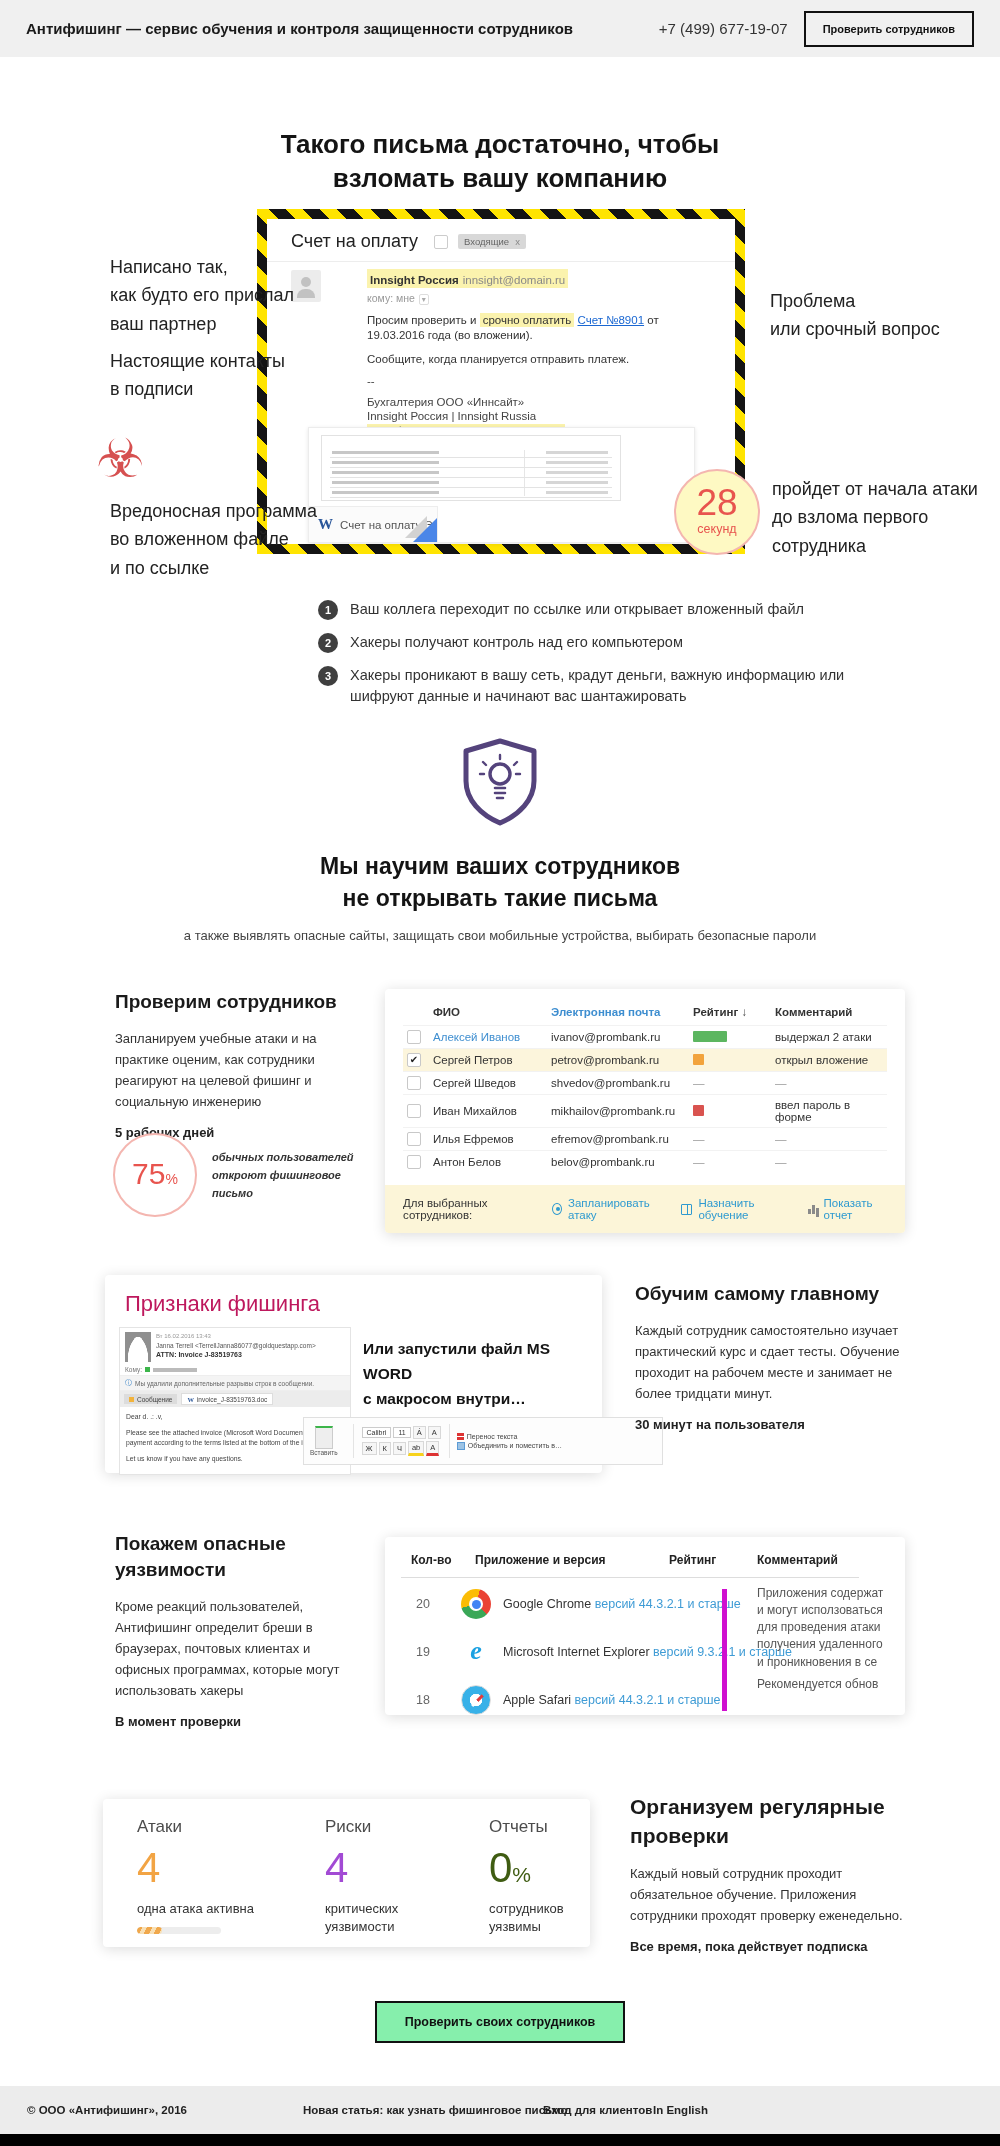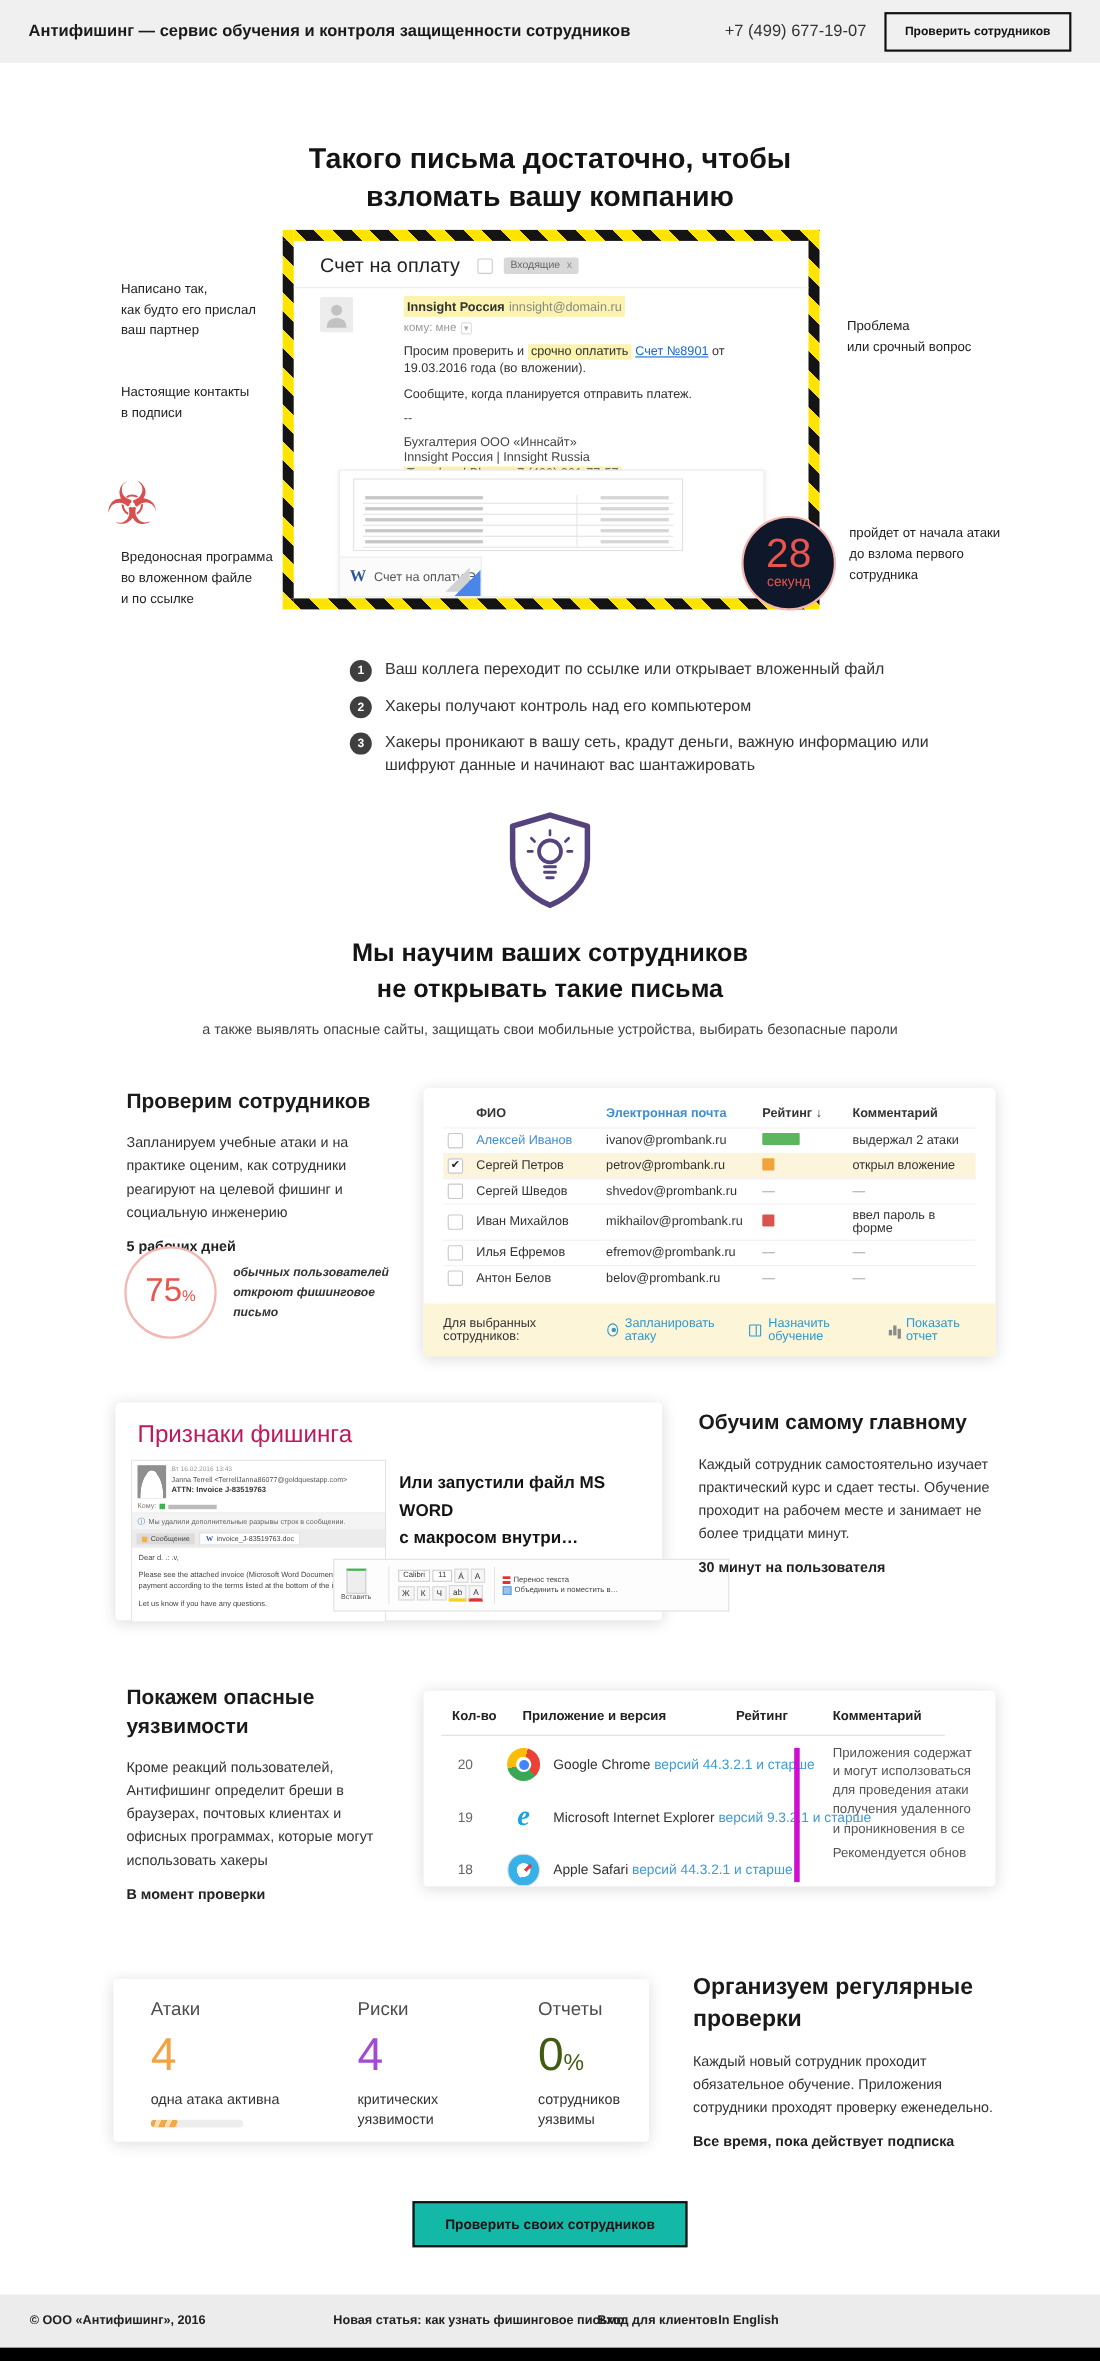--- a/index.html
+++ b/index.html
@@ -54,24 +54,24 @@
   .invoice i{display:block;height:9px;border-bottom:1px solid #e3e3e3;margin:0 8px;position:relative;}
   .invoice i::before{content:"";position:absolute;left:2px;top:3px;width:38%;height:2.5px;background:#c7c7c7;}
   .invoice i::after{content:"";position:absolute;right:4px;top:3px;width:22%;height:2.5px;background:#d6d6d6;}
   .attach-chip{position:absolute;left:-1px;bottom:-1px;width:128px;height:35px;background:#fbfbfb;
     border:1px solid #ededed;display:flex;align-items:center;overflow:hidden;}
   .chip-w{font-family:"Liberation Serif",serif;font-weight:bold;color:#2b579a;font-size:15px;margin:0 7px 0 9px;}
   .chip-name{font-size:11.5px;color:#555;white-space:nowrap;}
   .chip-fold{position:absolute;right:0;bottom:0;width:0;height:0;border-bottom:24px solid #4a86e8;border-left:24px solid transparent;}
   .chip-fold-sh{position:absolute;right:10px;bottom:4px;width:0;height:0;border-bottom:22px solid #d2d2d2;border-left:22px solid transparent;}
 
-  .ann{position:absolute;font-size:12px;line-height:1.58;color:#222;}
+  .ann{position:absolute;font-size:18px;line-height:1.58;color:#222;}
   .bio-icon{position:absolute;left:96px;top:222px;font-size:54px;color:#d65050;line-height:1;}
   .sec-circle{position:absolute;left:674px;top:260px;width:86px;height:86px;border-radius:50%;
-    background:#0f172a;border:2px solid #f4b6b0;box-sizing:border-box;text-align:center;z-index:3;}
+    background:#fef9c3;border:2px solid #f4b6b0;box-sizing:border-box;text-align:center;z-index:3;}
   .sec-num{font-size:37px;color:#e8544e;line-height:1.1;margin-top:12px;font-weight:300;}
   .sec-lbl{font-size:12.5px;color:#e8544e;margin-top:-2px;}
 
   
   .steps{margin-top:25px;padding-left:318px;}
   .step{display:flex;margin-bottom:11px;}
   .step-n{flex:0 0 auto;width:20px;height:20px;border-radius:50%;background:#3f3f3f;color:#fff;
     font-size:11px;font-weight:bold;text-align:center;line-height:20px;margin-right:12px;margin-top:1px;}
   .step-t{font-size:14.5px;color:#333;line-height:1.5;max-width:500px;}
 
@@ -194,21 +194,21 @@
   .v-orange{color:#f2a444;} .v-purple{color:#a24ad4;} .v-green{color:#3f5c12;}
   .stat-cap{font-size:13px;color:#333;margin-top:8px;line-height:1.45;}
   .pbar{margin-top:9px;width:84px;height:7px;border-radius:4px;background:#ededed;overflow:hidden;}
   .pbar i{display:block;width:25px;height:7px;border-radius:4px;
     background:repeating-linear-gradient(115deg,#f0a84c 0 5px,#f8e0b6 5px 9px);}
   .regular{position:absolute;left:630px;top:0;width:290px;}
   .regular .sec-h{font-size:21px;}
 
   
   .cta-wrap{margin-top:18px;text-align:center;height:41px;}
-  .cta-btn{border:2px solid #111;background:#14b8a6;color:#111;font-weight:bold;font-size:12.5px;
+  .cta-btn{border:2px solid #111;background:#86efac;color:#111;font-weight:bold;font-size:12.5px;
     padding:12px 28px;cursor:pointer;font-family:"Liberation Sans",sans-serif;}
   .foot{margin-top:44px;height:48px;background:#ececec;position:relative;font-size:11.5px;font-weight:bold;color:#222;}
   .foot span,.foot a{position:absolute;top:18px;}
   .foot a{color:#222;cursor:pointer;}
   .tilda{height:50px;background:#000;display:flex;align-items:center;justify-content:center;color:#8a8a8a;}
   .tilda .mo{font-size:9.5px;margin-right:10px;}
   .tilda .logo{width:24px;height:24px;border:1.5px solid #8a8a8a;border-radius:50%;text-align:center;
     line-height:24px;font-size:13px;margin-right:8px;font-family:"Liberation Serif",serif;}
   .tilda .brand{font-size:13px;letter-spacing:1px;}
 </style>

